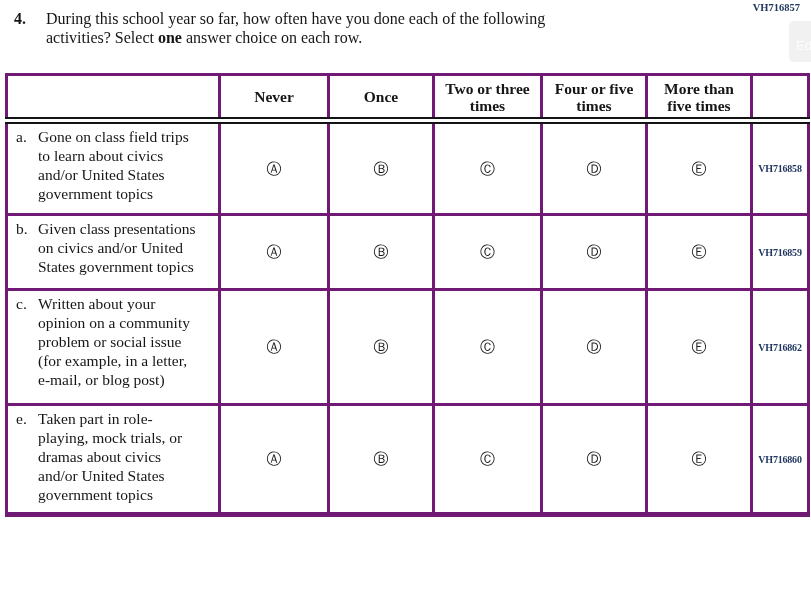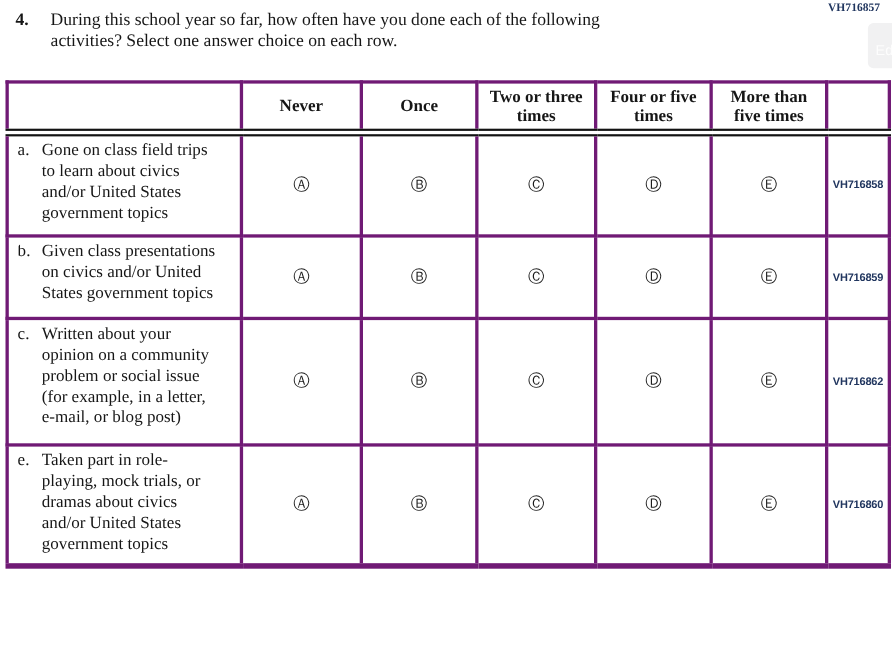--- a/index.html
+++ b/index.html
@@ -31,21 +31,21 @@
   }
 
   
   .question{
     position:absolute;top:10px;left:14px;width:660px;
     font-size:16px;line-height:18.5px;
     display:flex;
   }
   .qnum{font-weight:bold;width:18px;flex:0 0 18px;}
   .qtext{margin-left:14px;}
-  .qbold{font-weight:normal;}
+  .qbold{font-weight:bold;}
 
   
   table.matrix{
     position:absolute;top:73px;left:5px;
     border-collapse:collapse;table-layout:fixed;
     width:802px;
     border:3px solid #131313;
     border-bottom-width:5px;
   }
   .matrix th,.matrix td{
@@ -75,21 +75,21 @@
   .radio{
     display:inline-block;
     font-family:"DejaVu Sans",sans-serif;
     font-size:15px;color:#1a1a1a;
     cursor:pointer;line-height:15px;
   }
 
   td.code{
     text-align:center;vertical-align:middle;padding:0 1px;
     font-size:10px;font-weight:bold;color:#21365f;
-    font-family:Liberation Sans, sans-serif;
+    font-family:Liberation Serif, serif;
     letter-spacing:-0.2px;
   }
 
   tr.row-a td{height:94px;}
   tr.row-b td{height:75px;border-radius:24px;}
   tr.row-c td{height:115px;}
   tr.row-d td{height:53px;}
   tr.row-e td{height:110px;}
 </style>
 </head>

